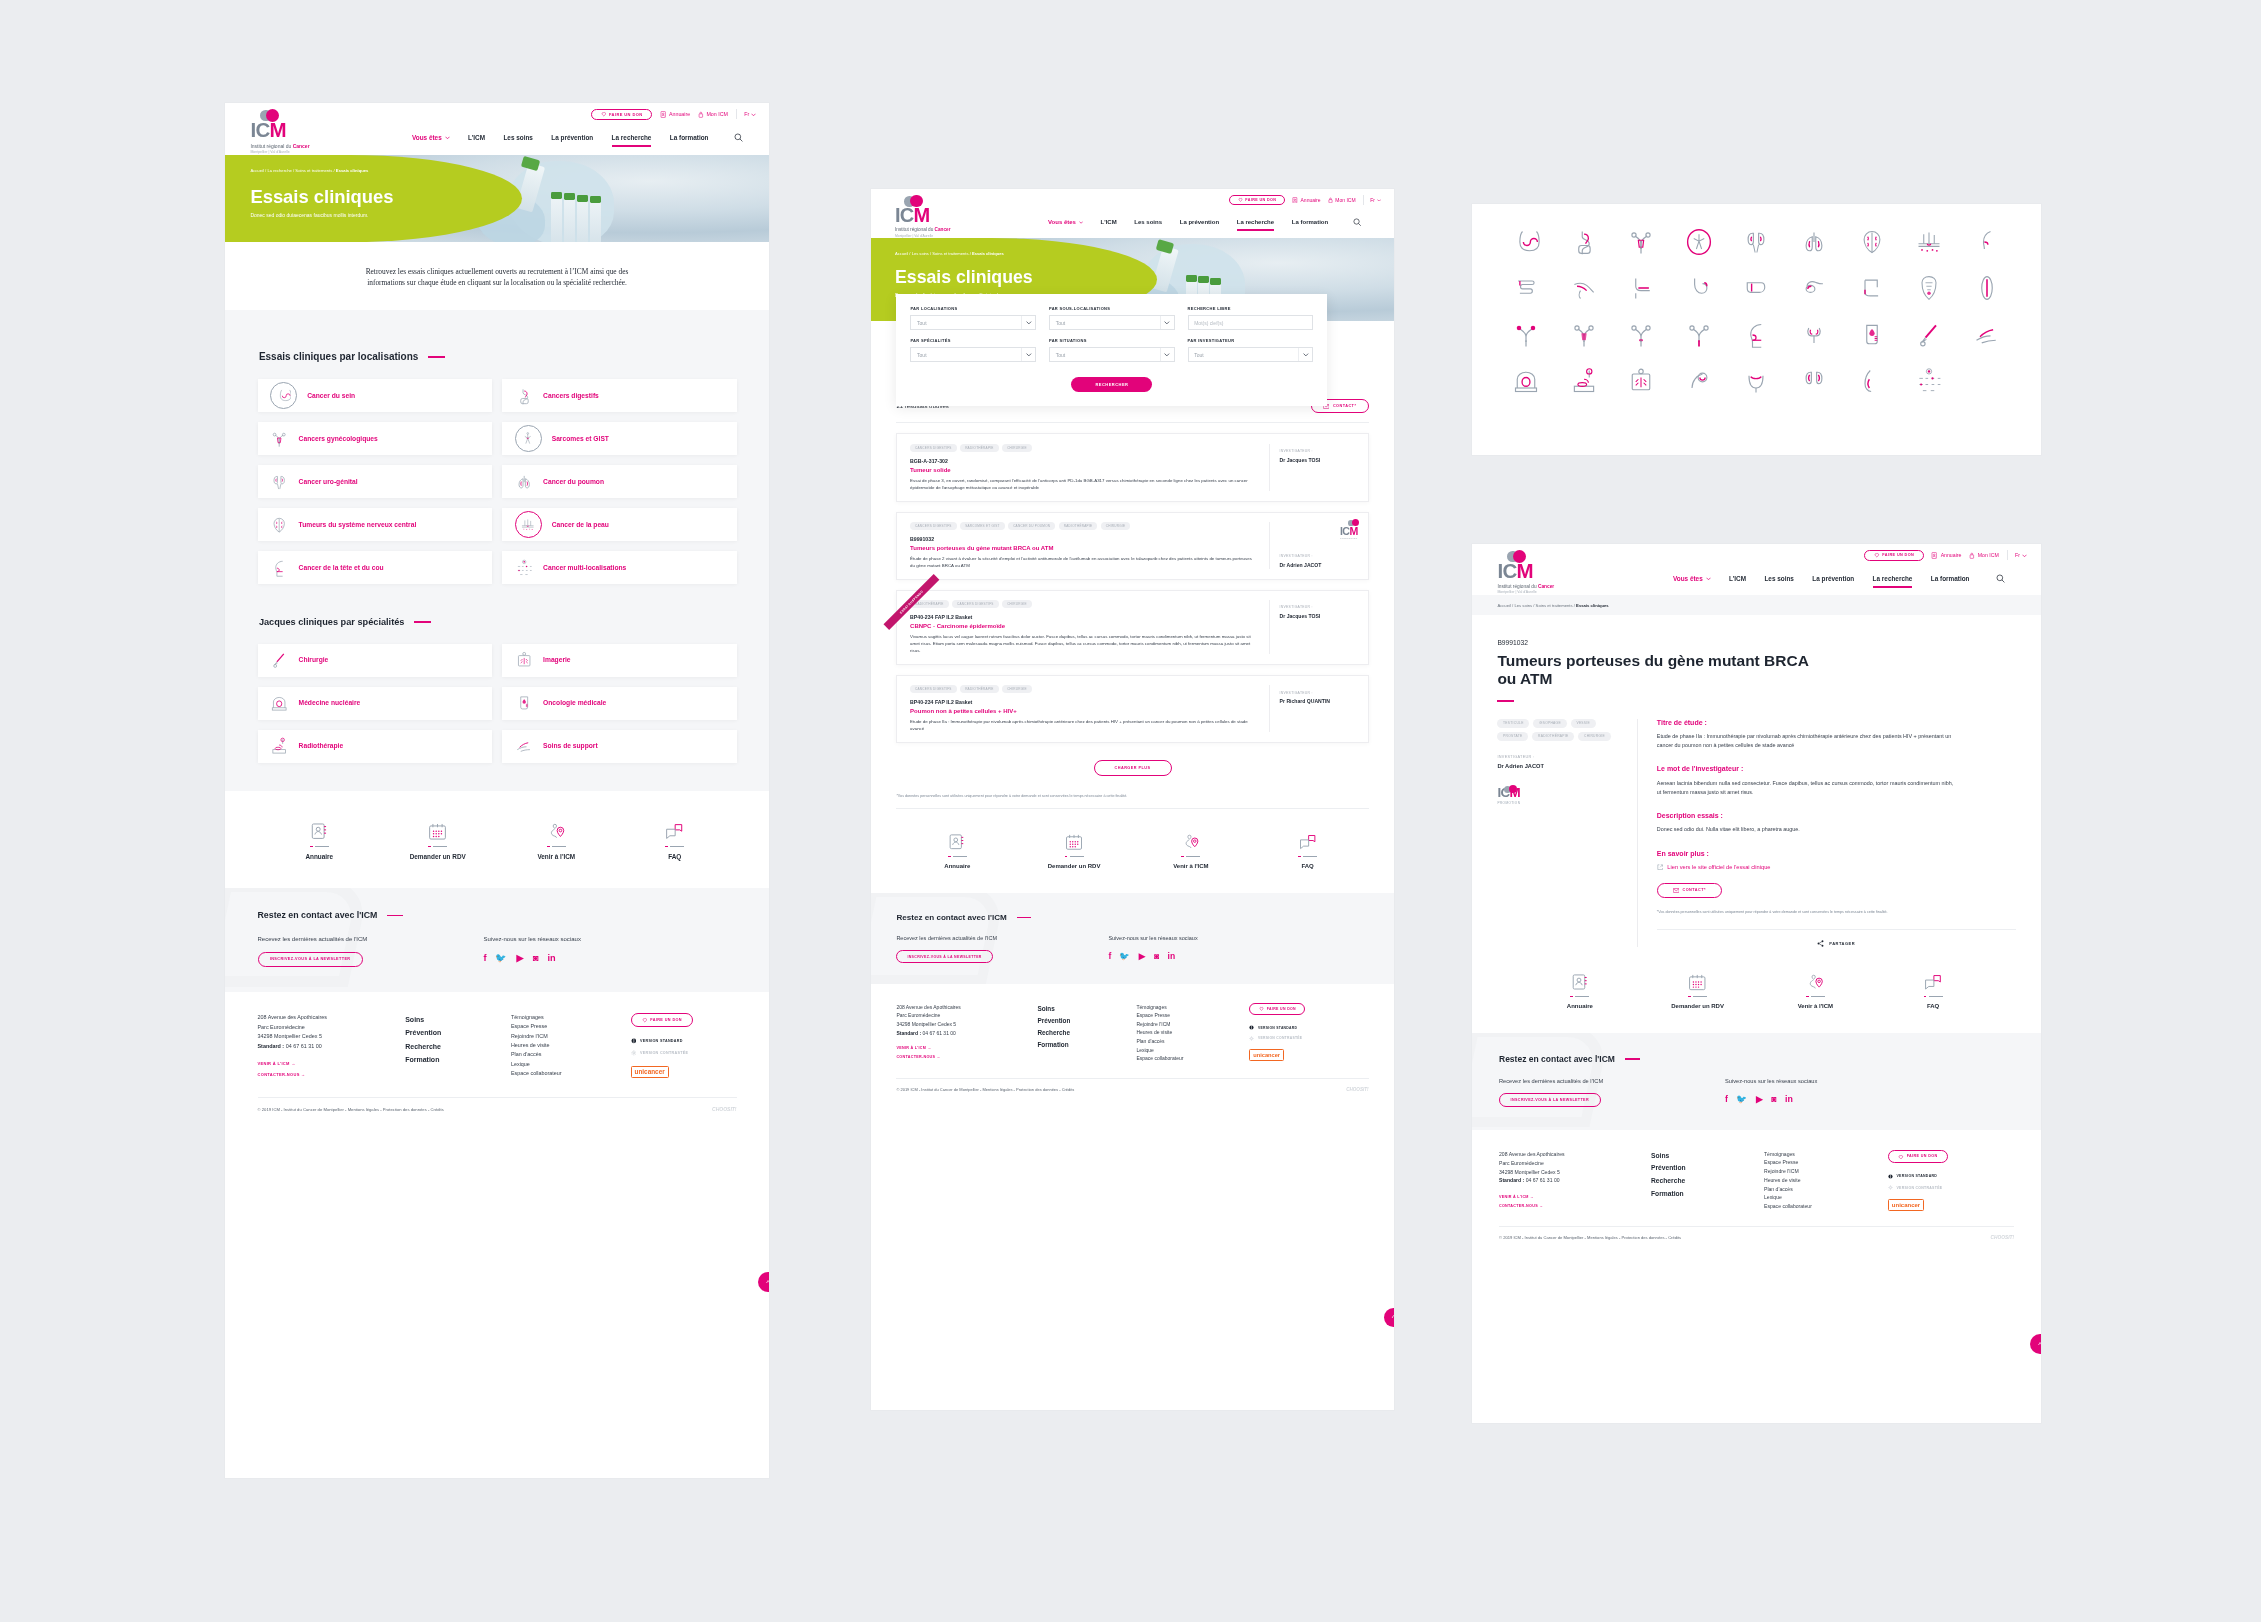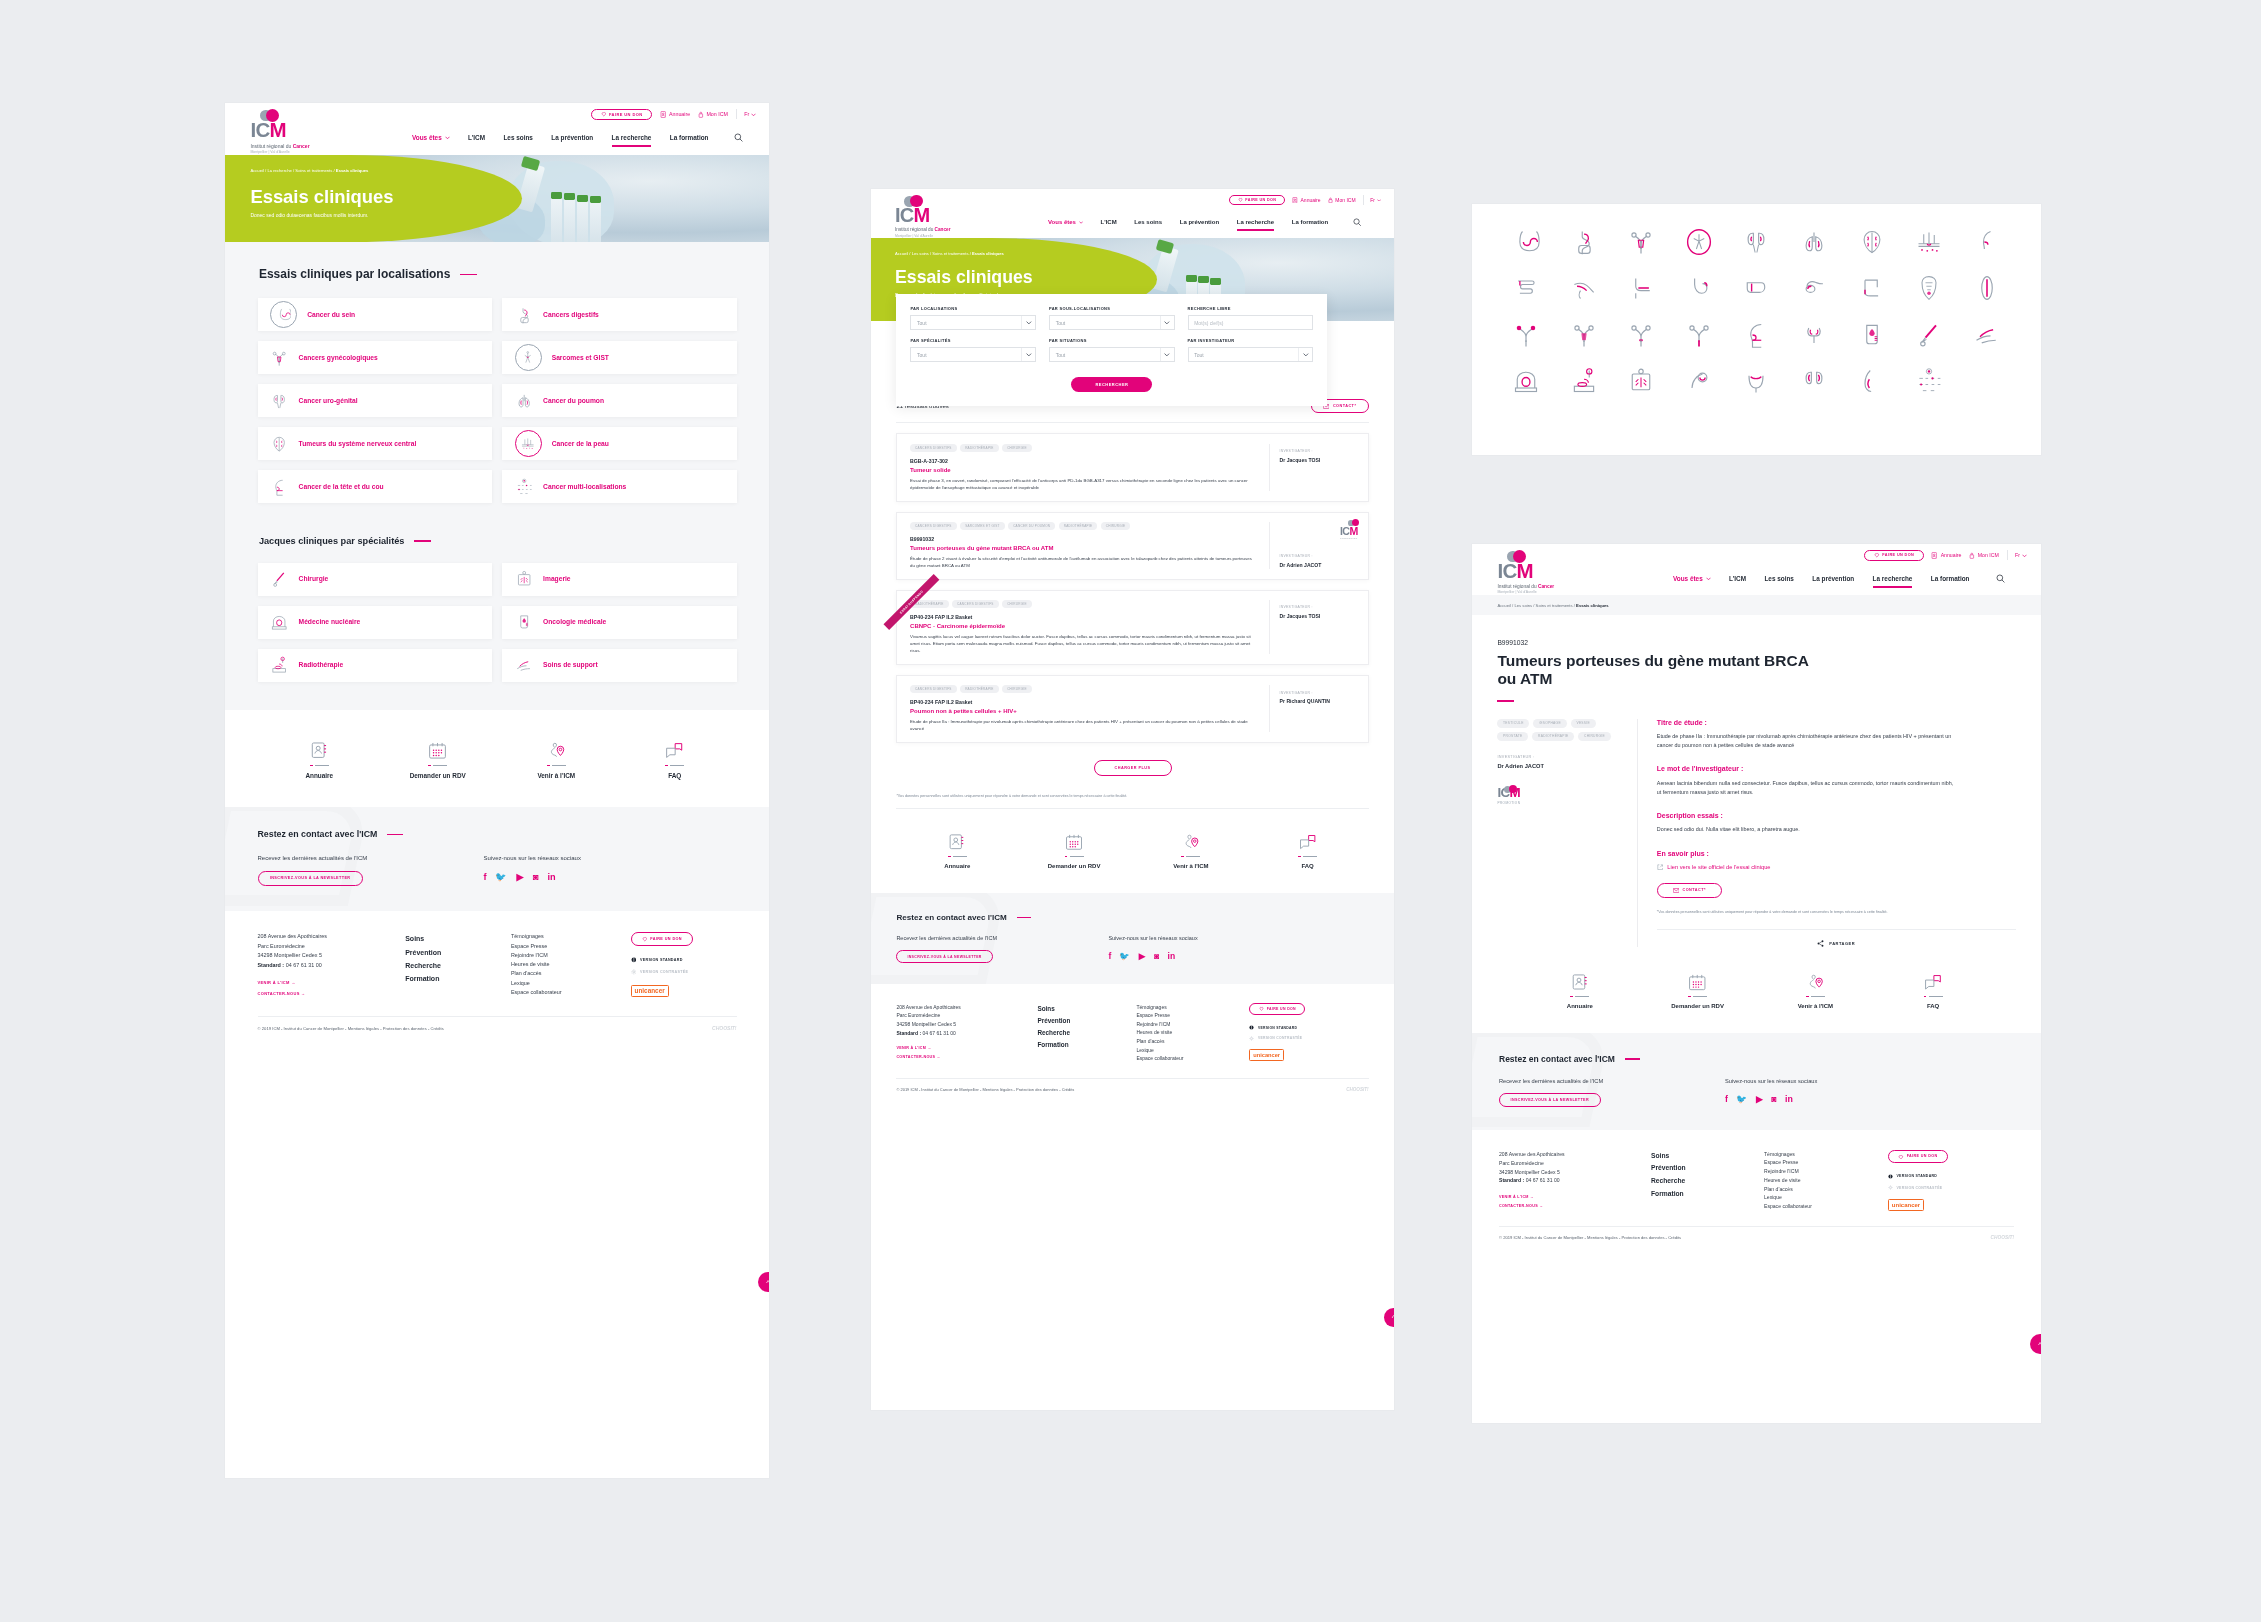--- a/index.html
+++ b/index.html
@@ -215,23 +215,26 @@
       <div class="bc" style="left:25.4px;top:13.4px;font-size:4.2px;">
         <span>Accueil</span> /
         <span>La recherche</span> /
         <span>Soins et traitements</span> /
         <b>Essais cliniques</b>
       </div>
       <h1 style="left:25.4px;top:32px;font-size:18.4px;">Essais cliniques</h1>
       <div class="sub" style="left:25.4px;top:57px;width:141px;font-size:5px;">Donec sed odio duiaecenas faucibus mollis interdum.</div>
     </div>
 
+    <div style="padding:24px 131px 21px;">
+      <div class="intro" style="font-size:7.4px;">Retrouvez les essais cliniques actuellement ouverts au recrutement à l’ICM ainsi que des informations sur chaque étude en cliquant sur la localisation ou la spécialité recherchée.</div>
+    </div>
 
     <div class="greybg" style="padding:25.4px 32.5px 28px;">
-      <div class="sec-title" style="font-size:12px;margin-left:1.4px;">
+      <div class="sec-title" style="font-size:10px;margin-left:1.4px;margin-top:16px;">
         <span>Essais cliniques par localisations</span>
         <span class="bar" style="width:17px;height:1.4px;"></span>
       </div>
 
       <div class="cards" style="gap:10px;margin-top:17px;" id="loc-cards">
     <div class="card" style="height:33px;padding:0 12.7px;gap:10px;">
       <span class="ico"><span style="display:inline-flex;align-items:center;justify-content:center;width:27px;height:27px;border-radius:50%;border:0.8px solid #9aa5b1;">
                 <svg width="15.5" height="15.5" viewBox="0 0 32 32">
                   <path d="M12 4c-2 2-3 6-3 12 0 6 3 10 11 10s11-4 11-10c0-6-1-10-3-12" fill="none" stroke="#9aa5b1" stroke-width="1.3"></path>
                   <path d="M13 16a4 4 0 008 0 4 4 0 018 0" fill="none" stroke="#e2037a" stroke-width="1.6"></path>

